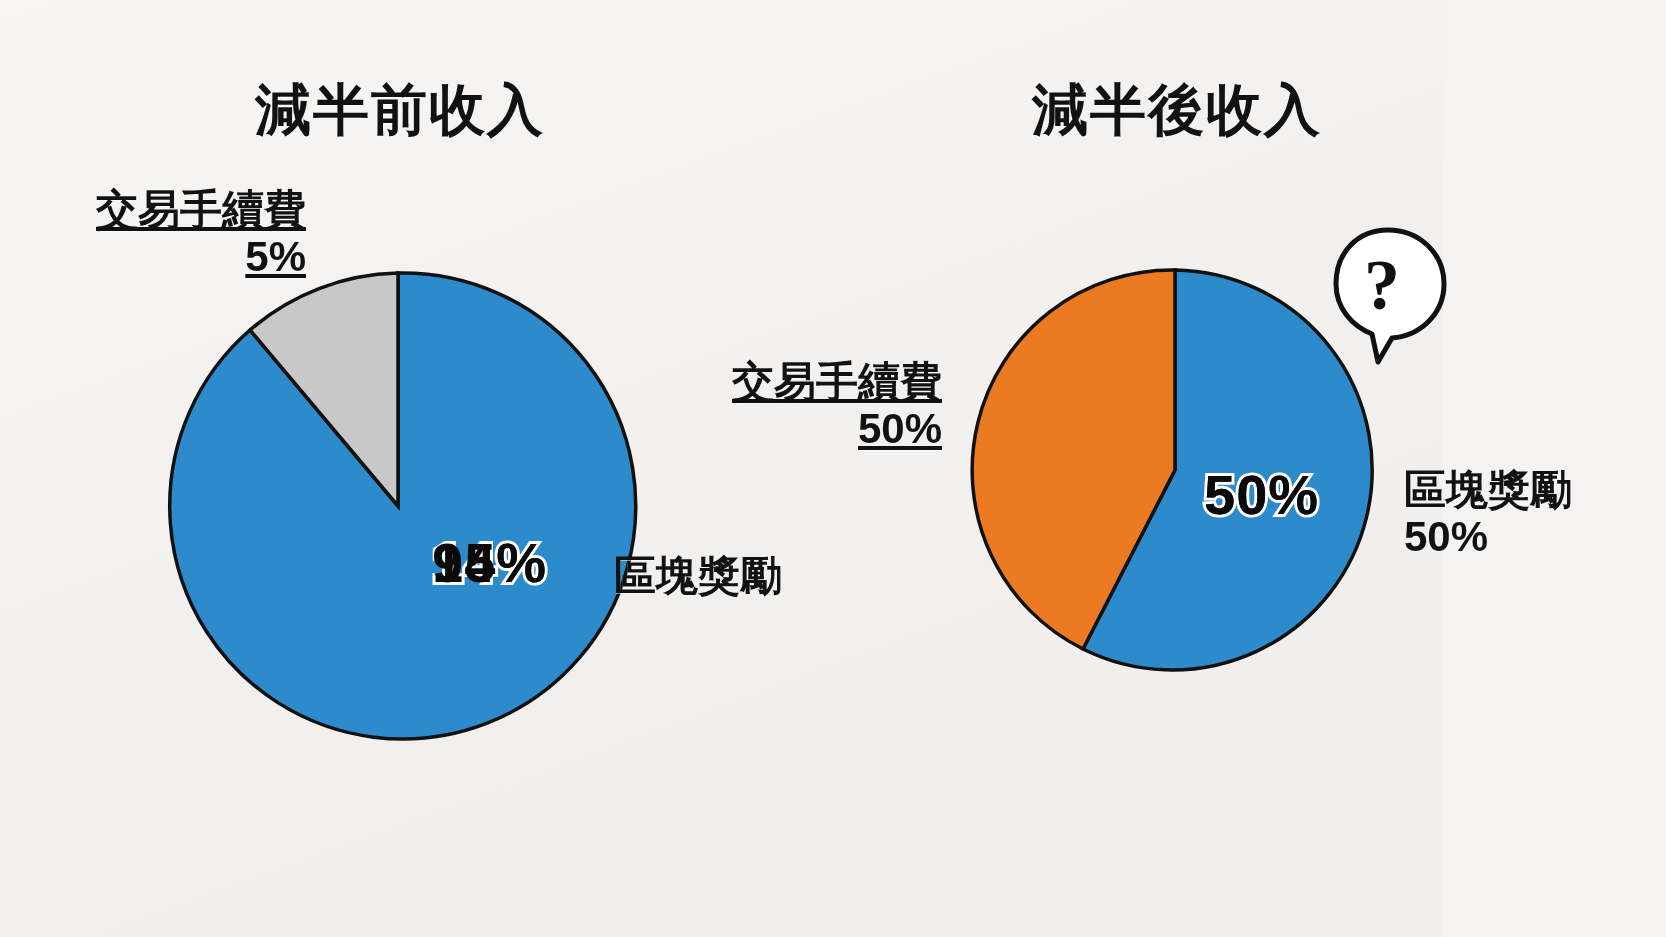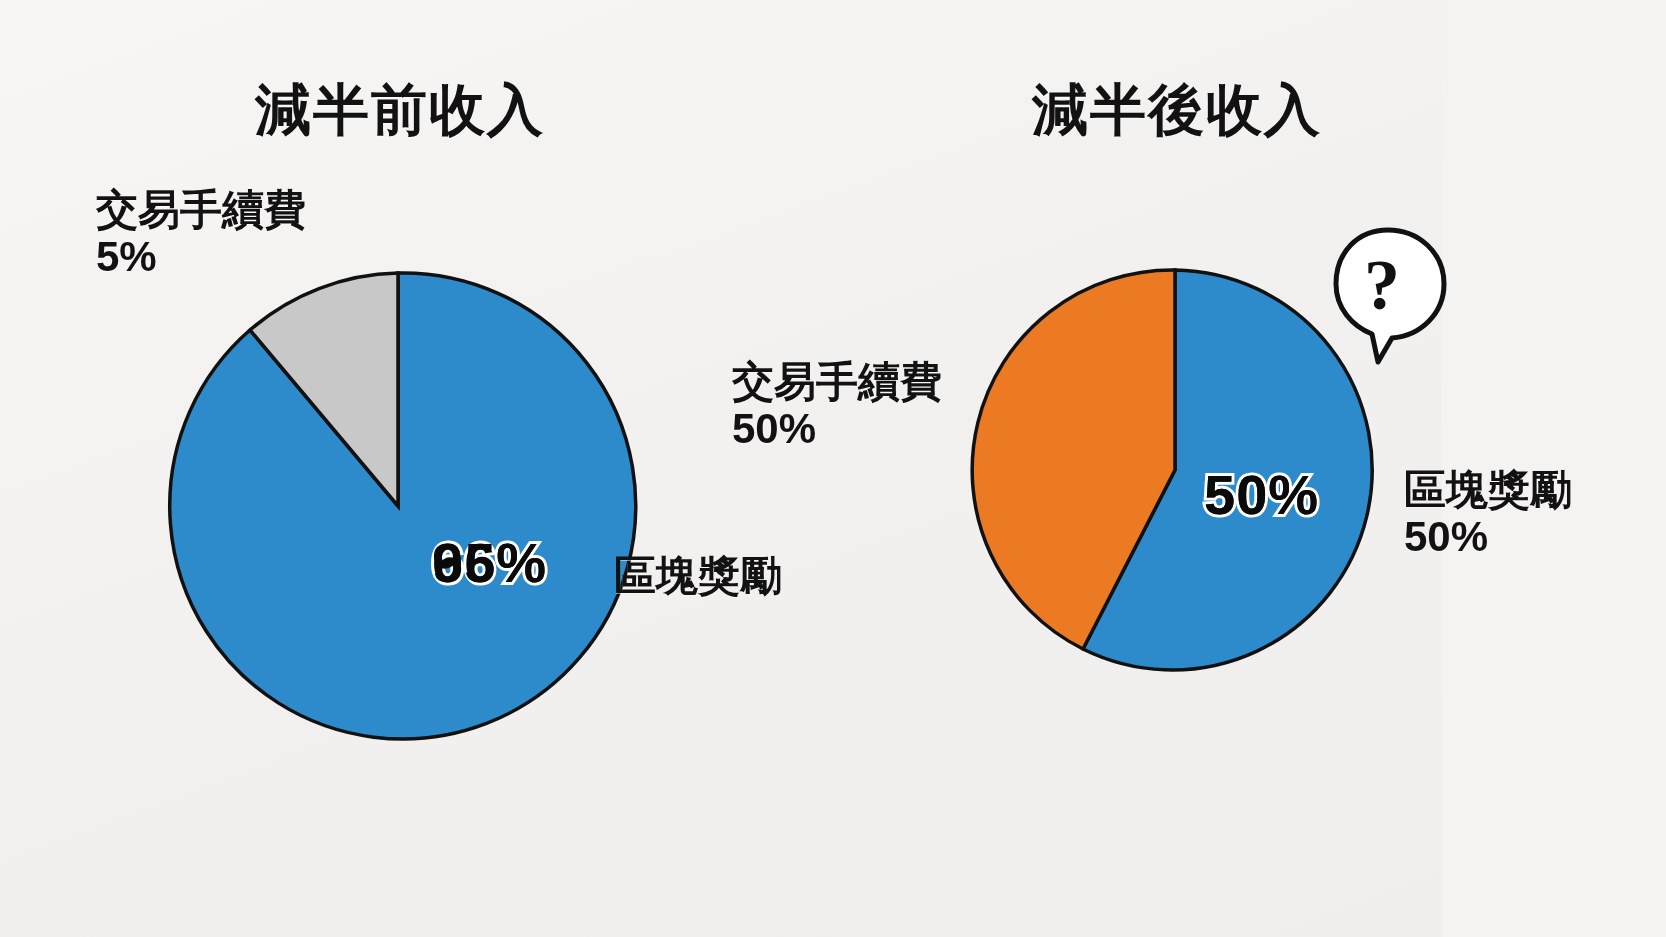--- a/index.html
+++ b/index.html
@@ -37,21 +37,21 @@
   .label-block {
     position: absolute;
     font-weight: 700;
     color: #121212;
     line-height: 1.12;
     white-space: nowrap;
     text-shadow: 0 1px 0 rgba(255,255,255,0.5);
   }
   .label-block .lb-name { display: block; font-size: 42px; text-align: center; }
   .label-block .lb-pct  { display: block; font-size: 42px; }
-  .center-middle .lb-name, .center-middle .lb-pct { text-align: left; }
+  .center-middle .lb-name, .center-middle .lb-pct { text-align: right; text-decoration: underline; }
 
   #label-left-fee {
     left: 96px;
     top: 186px;
     text-align: center;
   }
   #label-left-reward {
     left: 614px;
     top: 552px;
   }
@@ -124,21 +124,21 @@
 
   <div class="label-block center-middle" id="label-left-fee">
     <span class="lb-name">交易手續費</span>
     <span class="lb-pct">5%</span>
   </div>
 
   <div class="label-block" id="label-left-reward">
     <span class="lb-name">區塊獎勵</span>
   </div>
 
-  <div class="slice-value" id="value-left-blue" data-txt="95%">66%</div>
+  <div class="slice-value" id="value-left-blue" data-txt="95%">14%</div>
 
   <div class="chart-title" id="title-right">減半後收入</div>
 
   <div class="pie-wrap" id="pie-right">
     <svg width="520" height="480" viewBox="0 0 520 480">
 
       <path d="M 215 220 L 215 20 A 200 200 0 1 1 123 399 Z" fill="#2e8bcb" stroke="#111111" stroke-width="3.5"></path>
 
       <path d="M 215 220 L 123 399 A 200 200 0 0 1 215 20 Z" fill="#ec7a22" stroke="#111111" stroke-width="3.5"></path>
     </svg>

